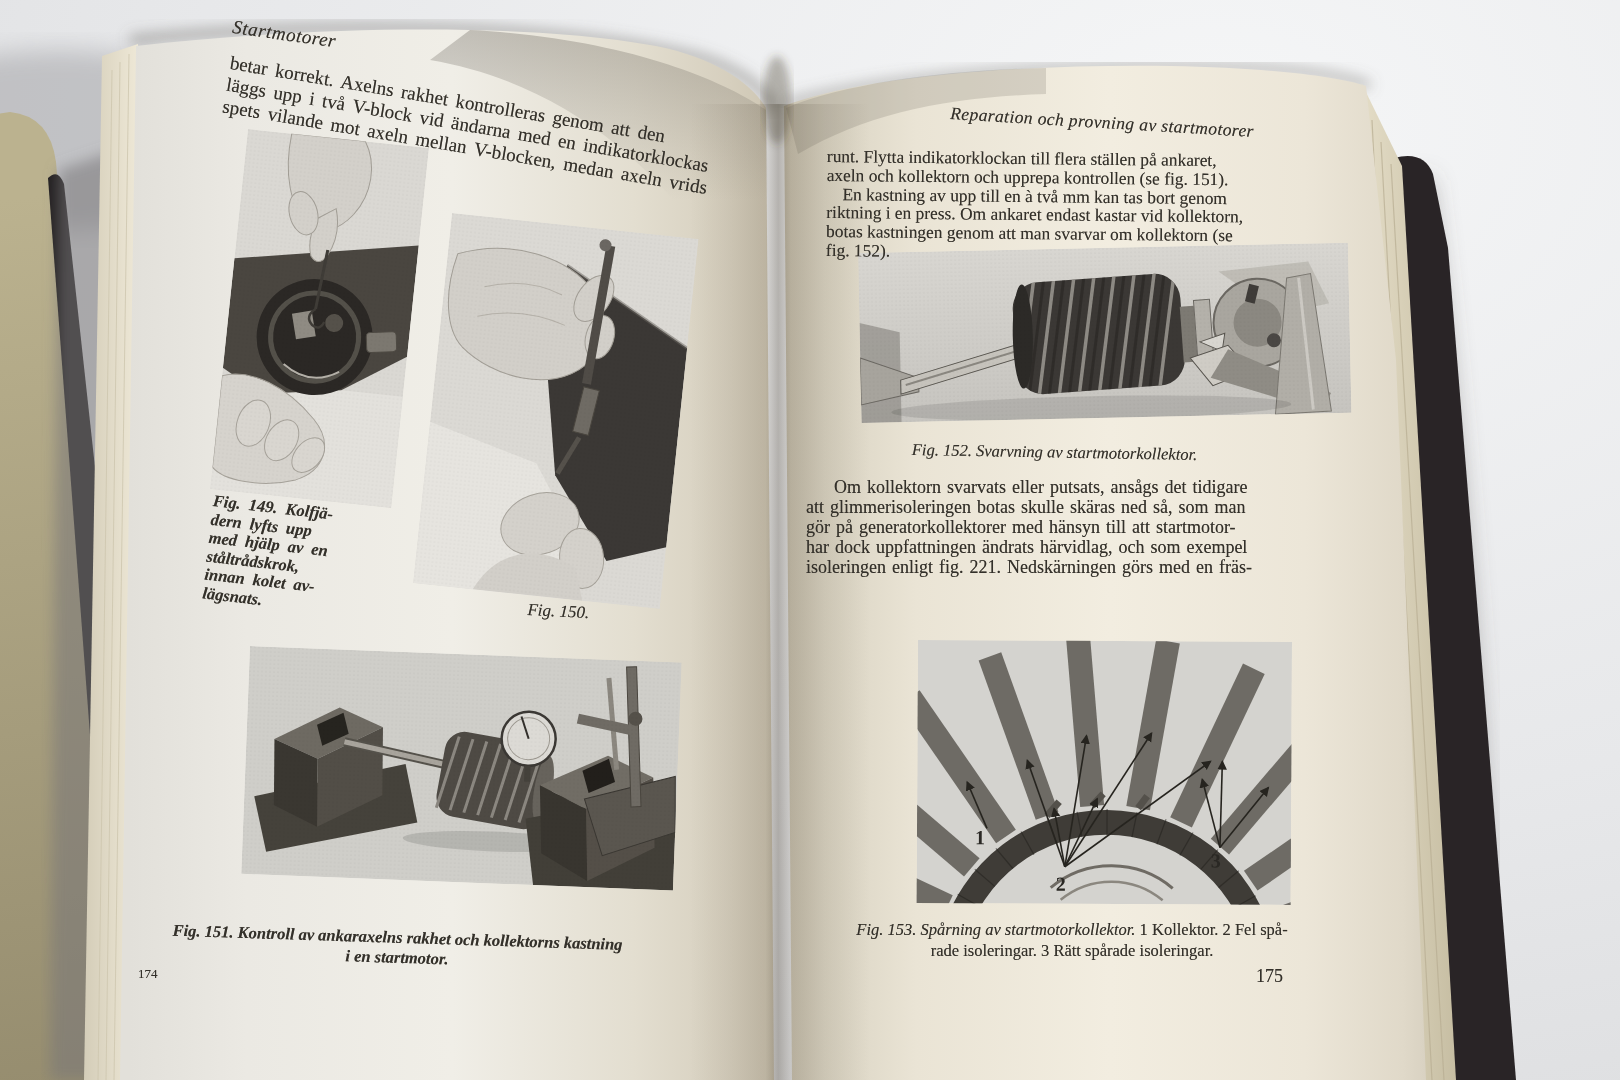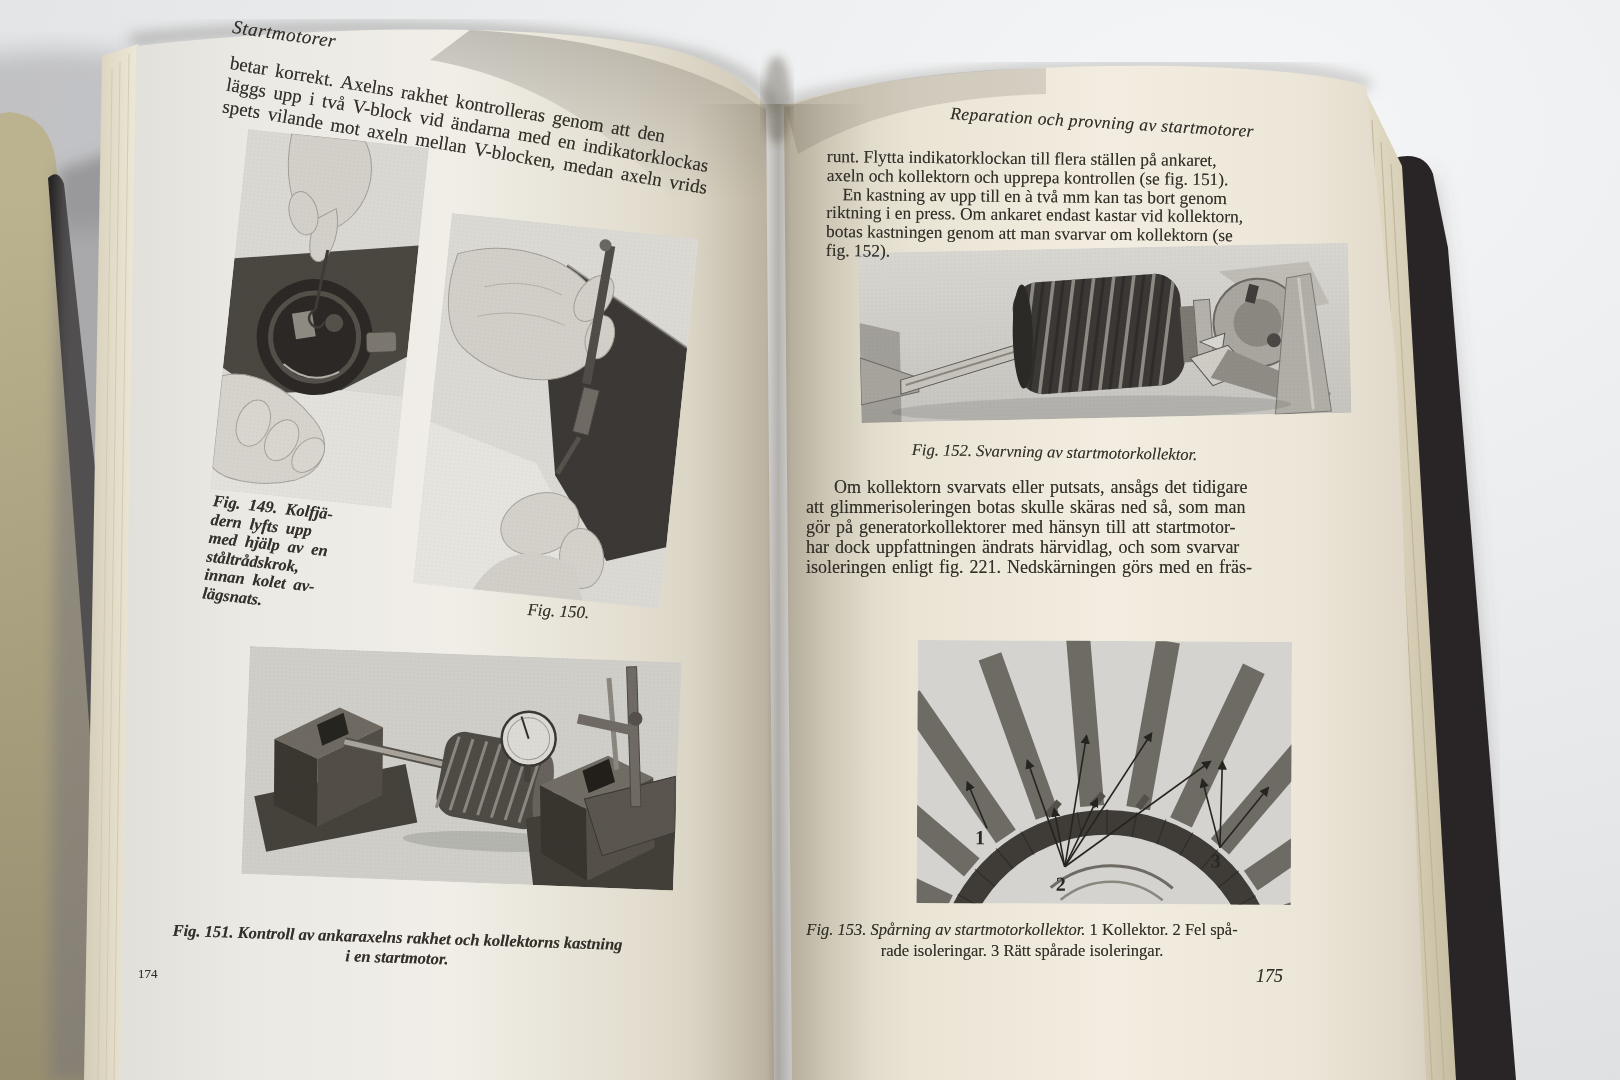--- a/index.html
+++ b/index.html
@@ -25,22 +25,22 @@
   .cap150{left:528px;top:600px;transform:rotate(3deg);font-size:17px;font-style:italic;}
   .cap151{left:148px;top:920px;width:500px;transform:rotate(1.8deg);font-size:16.5px;line-height:20px;
           font-style:italic;font-weight:bold;}
   .pg174{left:138px;top:966px;font-size:13px;}
   .right-header{left:951px;top:103px;transform:rotate(3.4deg);font-size:17.5px;font-style:italic;letter-spacing:.4px;}
   .right-para1{left:827px;top:147px;transform:rotate(0.6deg);font-size:17.4px;line-height:18.8px;}
   .right-para1 .indent{padding-left:16px;}
   .cap152{left:912px;top:440px;transform:rotate(1deg);font-size:16.5px;font-style:italic;}
   .right-para2{left:806px;top:477px;font-size:18px;line-height:20px;word-spacing:1.5px;}
   .right-para2 .indent{padding-left:28px;}
-  .cap153{left:772px;top:919px;width:500px;font-size:16.5px;line-height:21px;}
-  .pg175{left:1256px;top:966px;font-size:18px;font-style:italic;}
+  .cap153{left:822px;top:919px;width:500px;font-size:16.5px;line-height:21px;}
+  .pg175{left:1256px;top:966px;font-size:18px;}
 
   .f149{left:248px;top:129px;width:182px;height:362px;transform:rotate(6deg);}
   .f150{left:452px;top:213px;width:248px;height:372px;transform:rotate(6deg);}
   .f151{left:250px;top:646px;width:432px;height:228px;transform:rotate(2.2deg);}
   .f152{left:858px;top:253px;width:490px;height:170px;transform:rotate(-1.2deg);}
   .f153{left:918px;top:640px;width:374px;height:263px;transform:rotate(0.3deg);}
 </style>
 </head>
 <body>
 
@@ -380,21 +380,21 @@
     <div class="line">botas kastningen genom att man svarvar om kollektorn (se</div>
     <div class="line">fig. 152).</div>
   </div>
 
   <div class="txt cap152">Fig. 152. Svarvning av startmotorkollektor.</div>
 
   <div class="txt right-para2">
     <div class="line indent">Om kollektorn svarvats eller putsats, ansågs det tidigare</div>
     <div class="line">att glimmerisoleringen botas skulle skäras ned så, som man</div>
     <div class="line">gör på generatorkollektorer med hänsyn till att startmotor-</div>
-    <div class="line">har dock uppfattningen ändrats härvidlag, och som svarvar</div>
+    <div class="line">har dock uppfattningen ändrats härvidlag, och som exempel</div>
     <div class="line">isoleringen enligt fig. 221. Nedskärningen görs med en fräs-</div>
   </div>
 
   <div class="txt cap153 center">
     <div class="line"><span class="ital">Fig. 153. Spårning av startmotorkollektor.</span> <span>1 Kollektor. 2 Fel spå-</span></div>
     <div>rade isoleringar. 3 Rätt spårade isoleringar.</div>
   </div>
 
   <div class="txt pg175">175</div>
 

